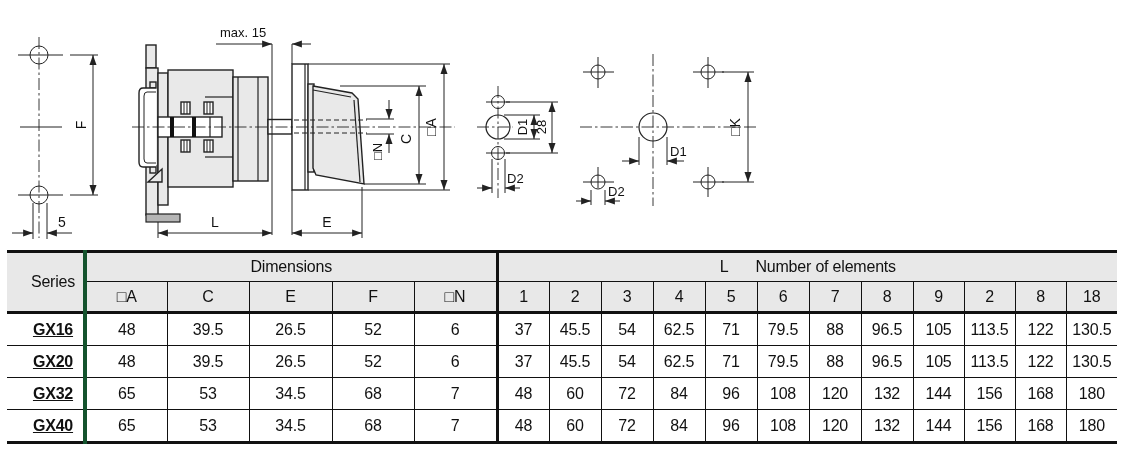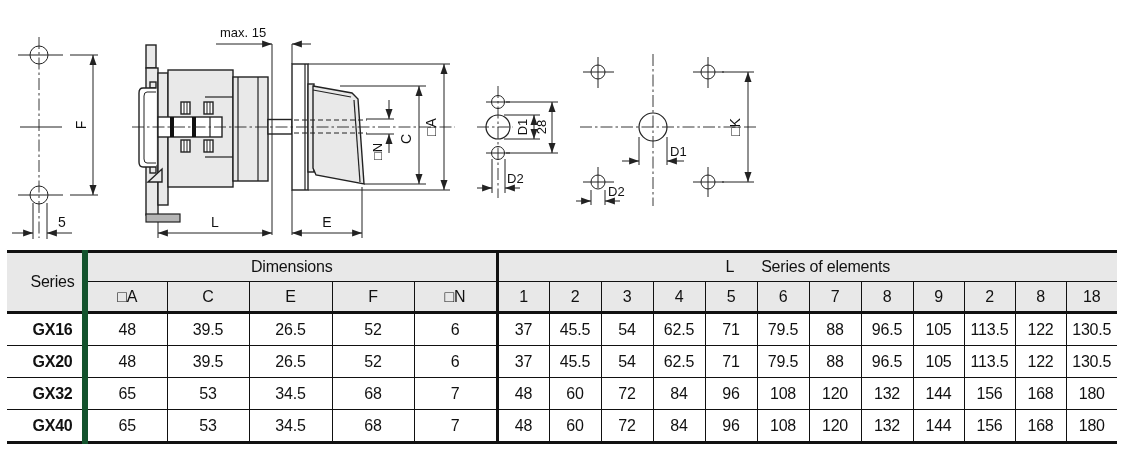--- a/index.html
+++ b/index.html
@@ -21,23 +21,23 @@
   table.spec{border-collapse:collapse;table-layout:fixed;width:1110px;margin:2px 0 0 7px;
              border-top:3px solid #111;border-bottom:3px solid #111;}
   table.spec td{text-align:center;vertical-align:middle;padding:0;font-size:16px;
                 letter-spacing:-0.2px;border-left:1.5px solid #111;color:#111;}
   table.spec td.c0{border-left:none;padding-left:16px;}
   table.spec tr.hr td{background:#e8e8e8;}
   table.spec tr.r1 td{height:28px;}
   table.spec tr.r2 td{height:29px;border-top:1.5px solid #111;}
   table.spec tr.data td{height:31px;border-top:1.5px solid #111;background:#fff;}
   table.spec tr.dfirst td{border-top:3px solid #111;}
-  table.spec td.sepA{border-left:6px solid #14532d;margin-top:8px;}
+  table.spec td.sepA{border-left:4px solid #14532d;margin-top:8px;}
   table.spec td.thick{border-left:3px solid #111;}
-  table.spec td.series{font-weight:bold;}
+  table.spec td.series{font-weight:bold;text-decoration:underline;}
   .lhead{display:flex;justify-content:center;align-items:center;gap:27px;}
 </style>
 </head>
 <body>
 
 <div class="page">
 
 <svg width="1135" height="248" viewBox="0 0 1135 248">
   <defs>
     <marker id="arr" viewBox="0 0 10 8" refX="9.5" refY="4" markerWidth="11" markerHeight="9" orient="auto-start-reverse" markerUnits="userSpaceOnUse">
@@ -213,21 +213,21 @@
         <col style="width:51px">
         <col style="width:51px">
   </colgroup>
   <tbody>
         <tr class="hr r1">
     <td class="c0" rowspan="2">Series</td>
     <td class="sepA" colspan="5">Dimensions</td>
     <td class="thick" colspan="12">
       <div class="lhead">
         <span>L</span>
-        <span>Series of elements</span>
+        <span>Number of elements</span>
       </div>
     </td>
   </tr>
   <tr class="hr r2">
     <td class="sepA">□A</td>
     <td>C</td>
     <td>E</td>
     <td>F</td>
     <td>□N</td>
     <td class="thick">1</td>

